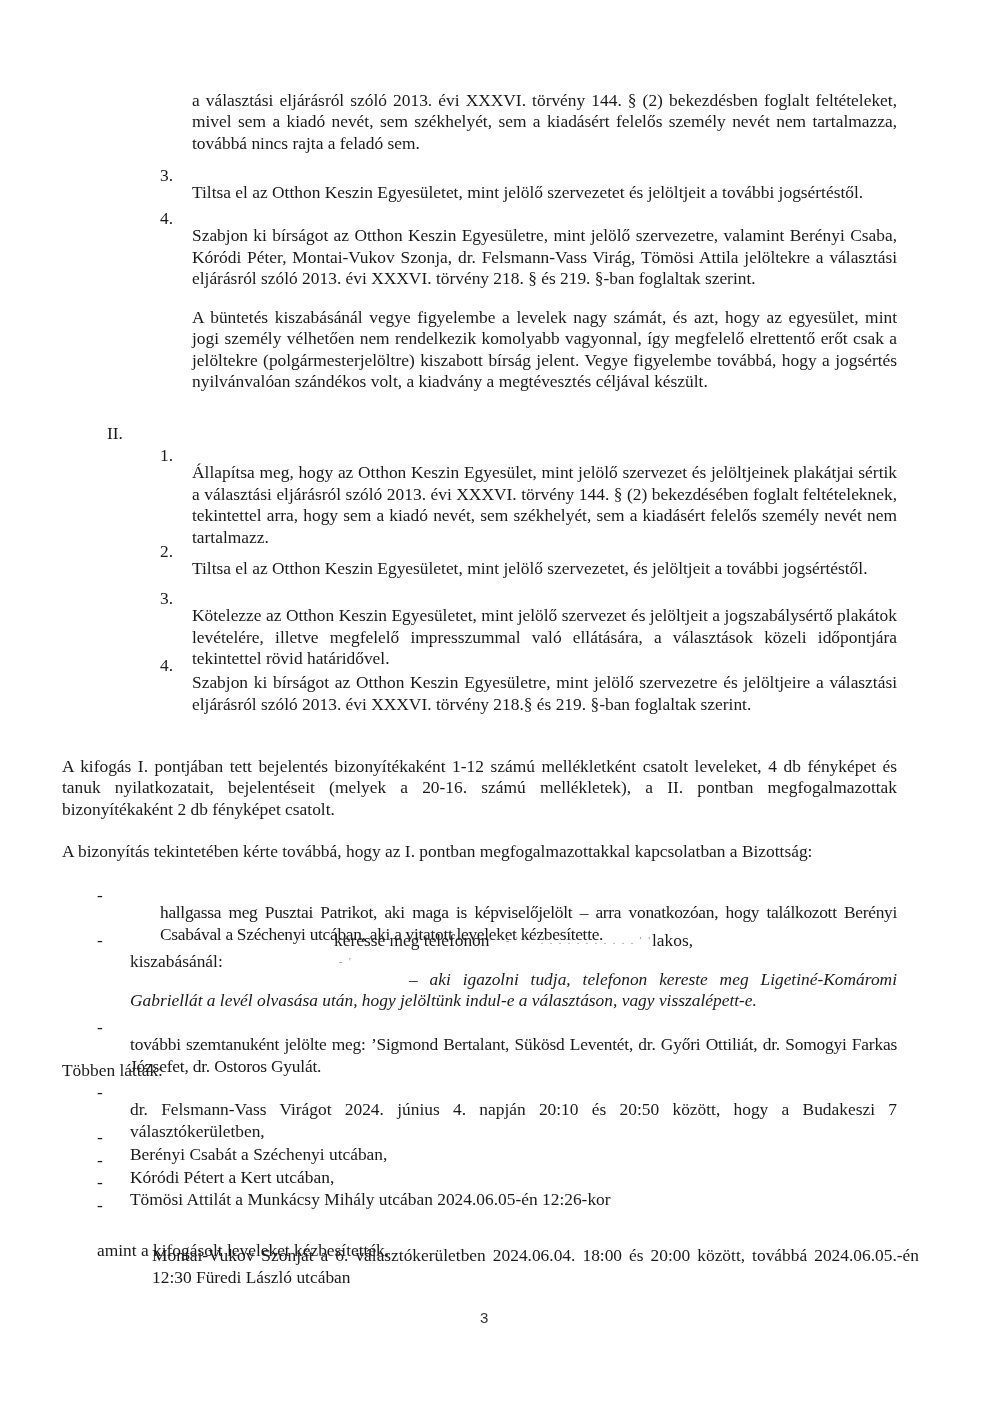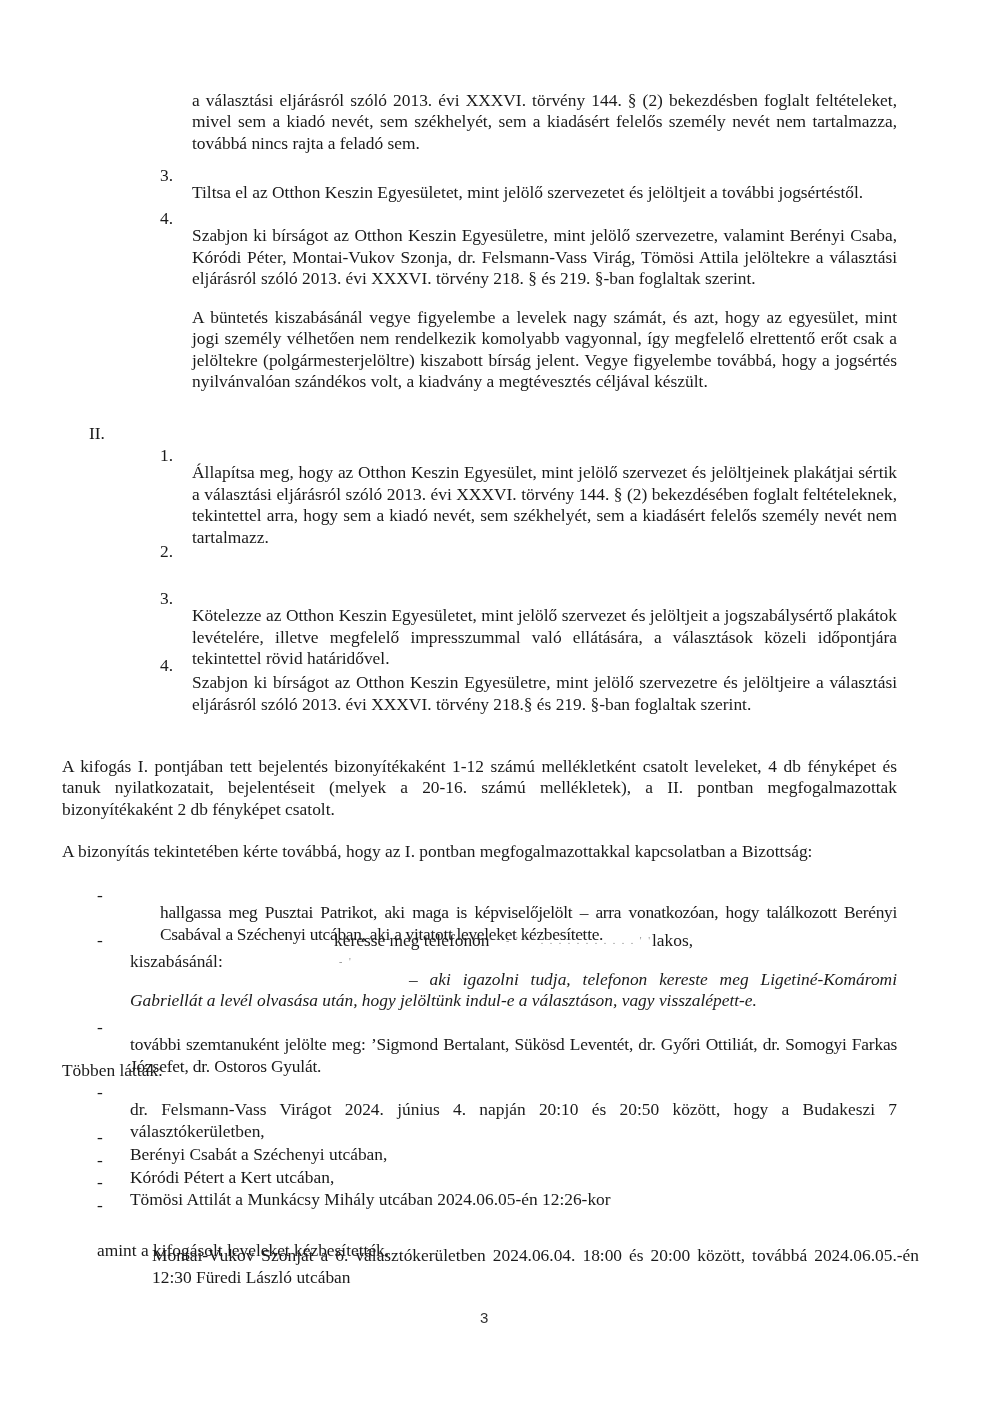--- a/index.html
+++ b/index.html
@@ -33,21 +33,21 @@
     .numitem {
       position: absolute;
       text-align: justify;
     }
     .num {
       position: absolute;
       text-align: left;
     }
     .roman {
       position: absolute;
-      left: 89px;
+      left: 107px;
       text-align: right;
     }
     .dash-item {
       position: absolute;
       text-align: justify;
     }
     .dash {
       position: absolute;
     }
     .page-number {
@@ -87,20 +87,23 @@
   </div>
 
   <span class="roman" style="top:423px;">II.</span>
 
   <span class="num" style="left:160px; top:445px;">1.</span>
   <div class="numitem" style="left:192px; top:445px; width:705px;">
     <p>Állapítsa meg, hogy az Otthon Keszin Egyesület, mint jelölő szervezet és jelöltjeinek plakátjai sértik a választási eljárásról szóló 2013. évi XXXVI. törvény 144. § (2) bekezdésében foglalt feltételeknek, tekintettel arra, hogy sem a kiadó nevét, sem székhelyét, sem a kiadásért felelős személy nevét nem tartalmazz.</p>
   </div>
 
   <span class="num" style="left:160px; top:541px;">2.</span>
+  <div class="numitem" style="left:192px; top:541px; width:705px;">
+    <p>Tiltsa el az Otthon Keszin Egyesületet, mint jelölő szervezetet, és jelöltjeit a további jogsértéstől.</p>
+  </div>
 
   <span class="num" style="left:160px; top:588px;">3.</span>
   <div class="numitem" style="left:192px; top:588px; width:705px;">
     <p>Kötelezze az Otthon Keszin Egyesületet, mint jelölő szervezet és jelöltjeit a jogszabálysértő plakátok levételére, illetve megfelelő impresszummal való ellátására, a választások közeli időpontjára tekintettel rövid határidővel.</p>
   </div>
 
   <span class="num" style="left:160px; top:655px;">4.</span>
   <div class="numitem" style="left:192px; top:655px; width:705px;">
     <p>Szabjon ki bírságot az Otthon Keszin Egyesületre, mint jelölő szervezetre és jelöltjeire a választási eljárásról szóló 2013. évi XXXVI. törvény 218.§ és 219. §-ban foglaltak szerint.</p>
   </div>

